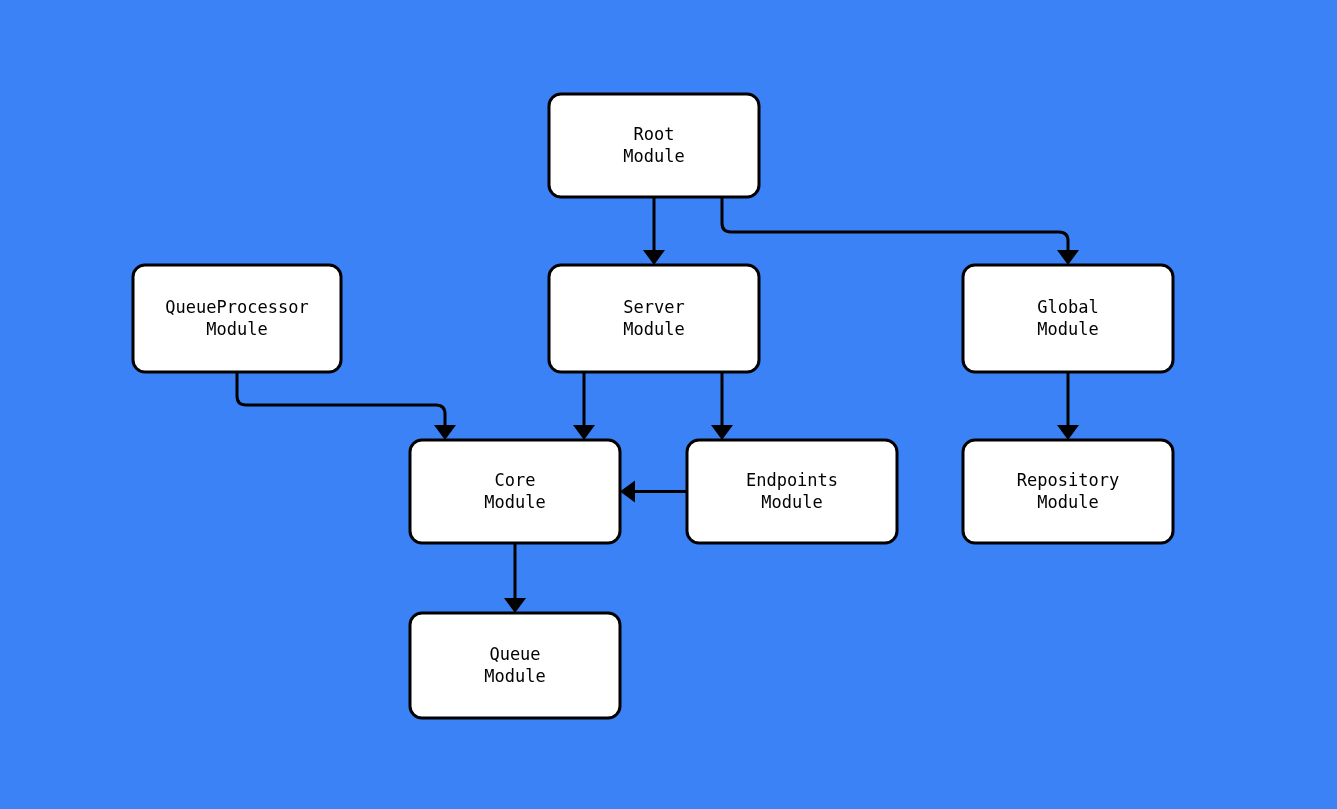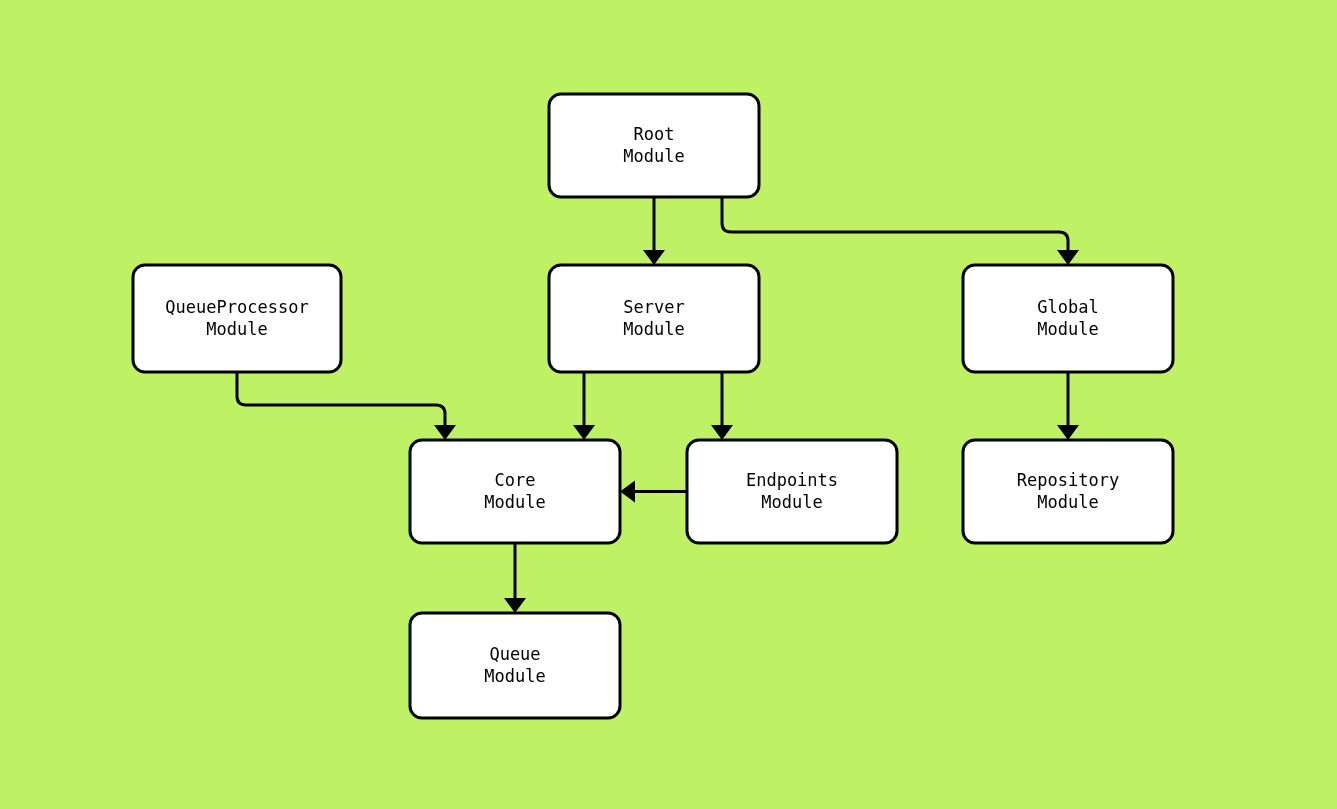--- a/index.html
+++ b/index.html
@@ -10,21 +10,21 @@
   body {
     width: 1337px;
     height: 809px;
     overflow: hidden;
     font-family: "DejaVu Sans Mono", monospace;
   }
   #diagram-root {
     position: relative;
     width: 1337px;
     height: 809px;
-    background: #bef264;
+    background: #3b82f6;
   }
   svg#flow {
     display: block;
     width: 1337px;
     height: 809px;
   }
   .node-box {
     fill: #ffffff;
     stroke: #000000;
     stroke-width: 3;

